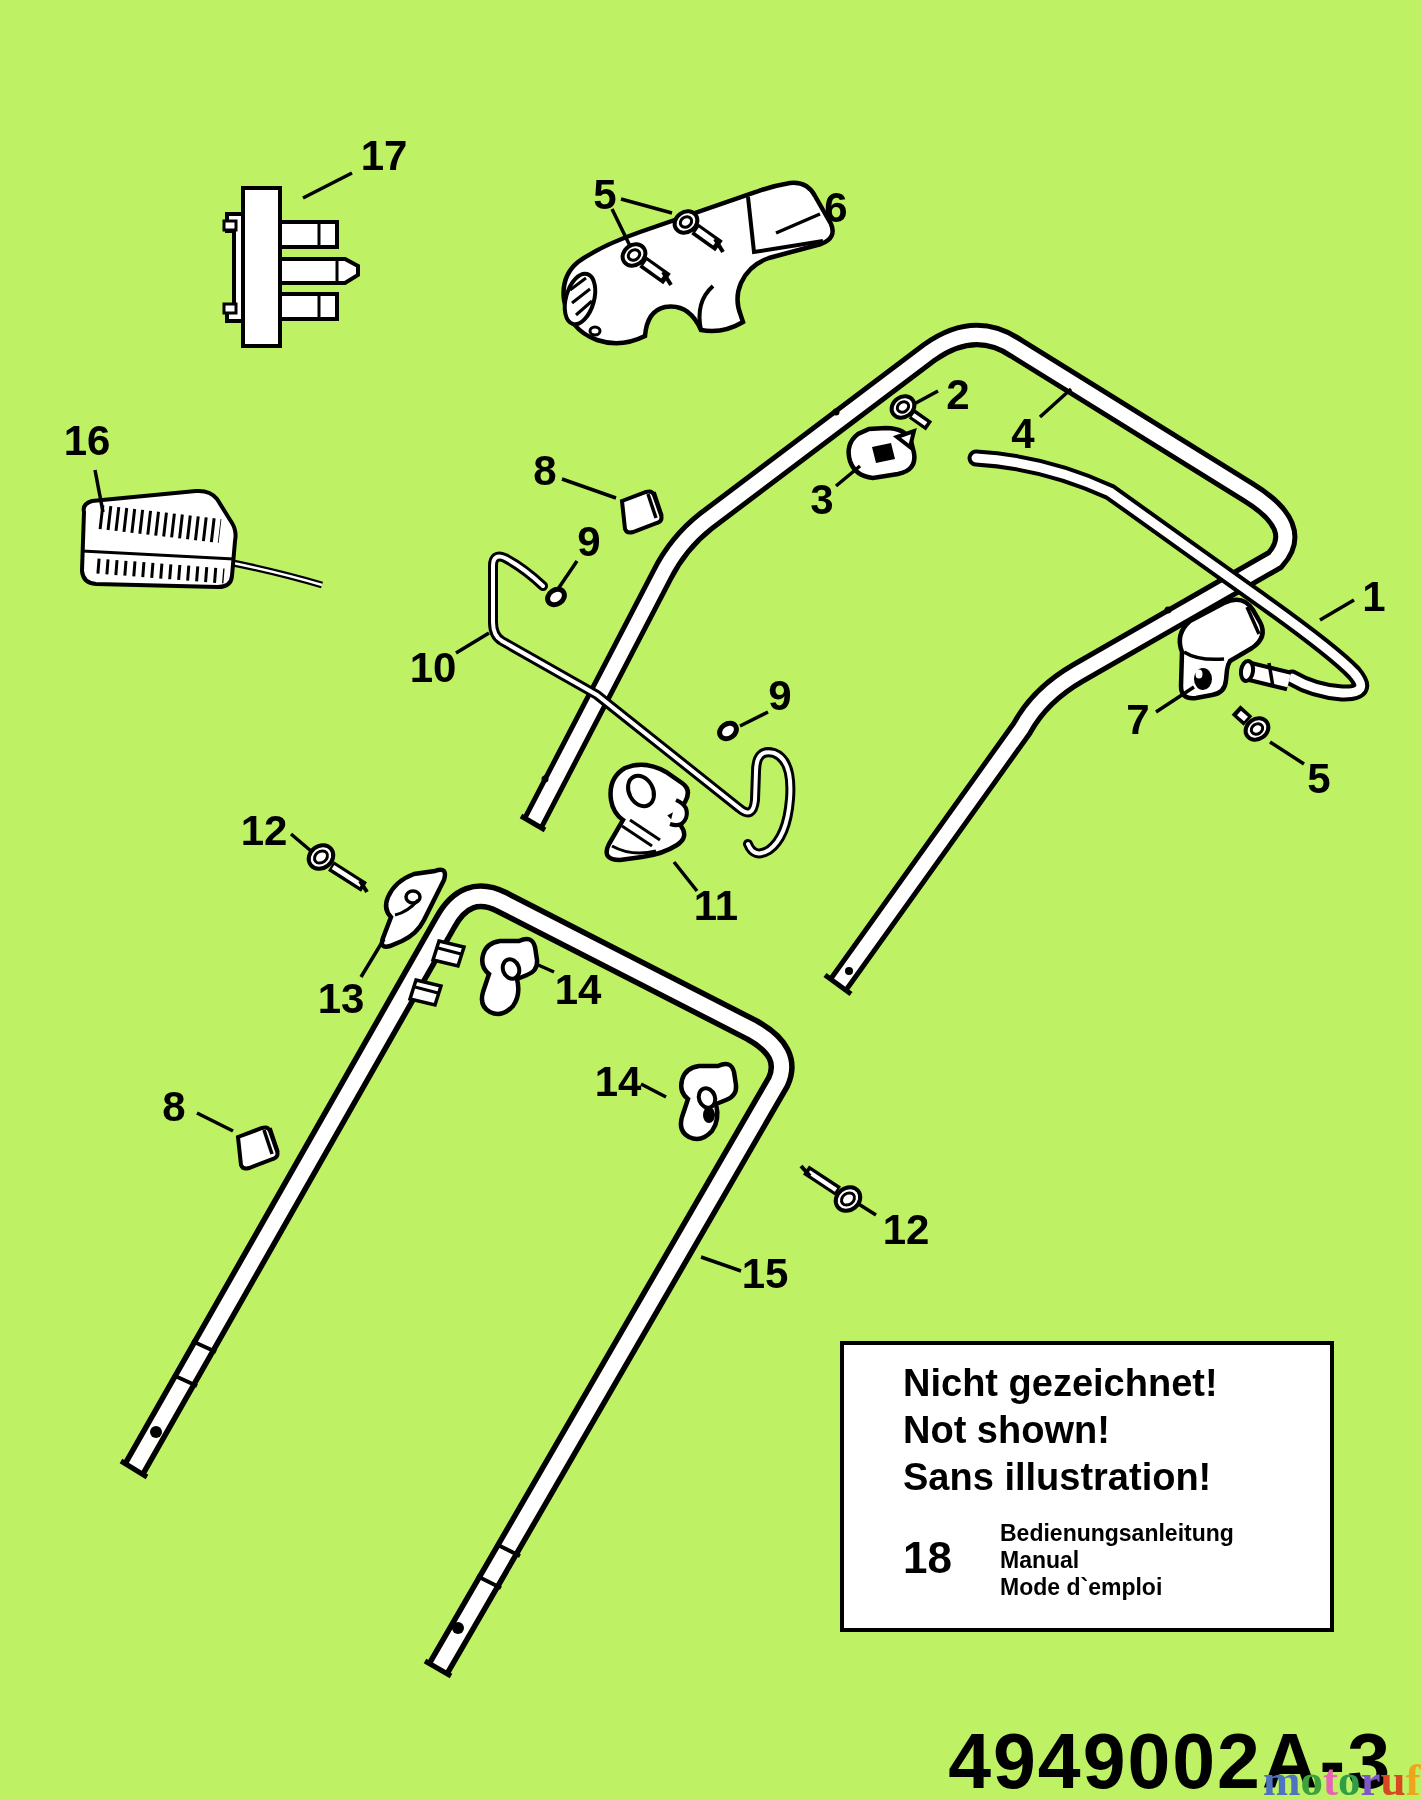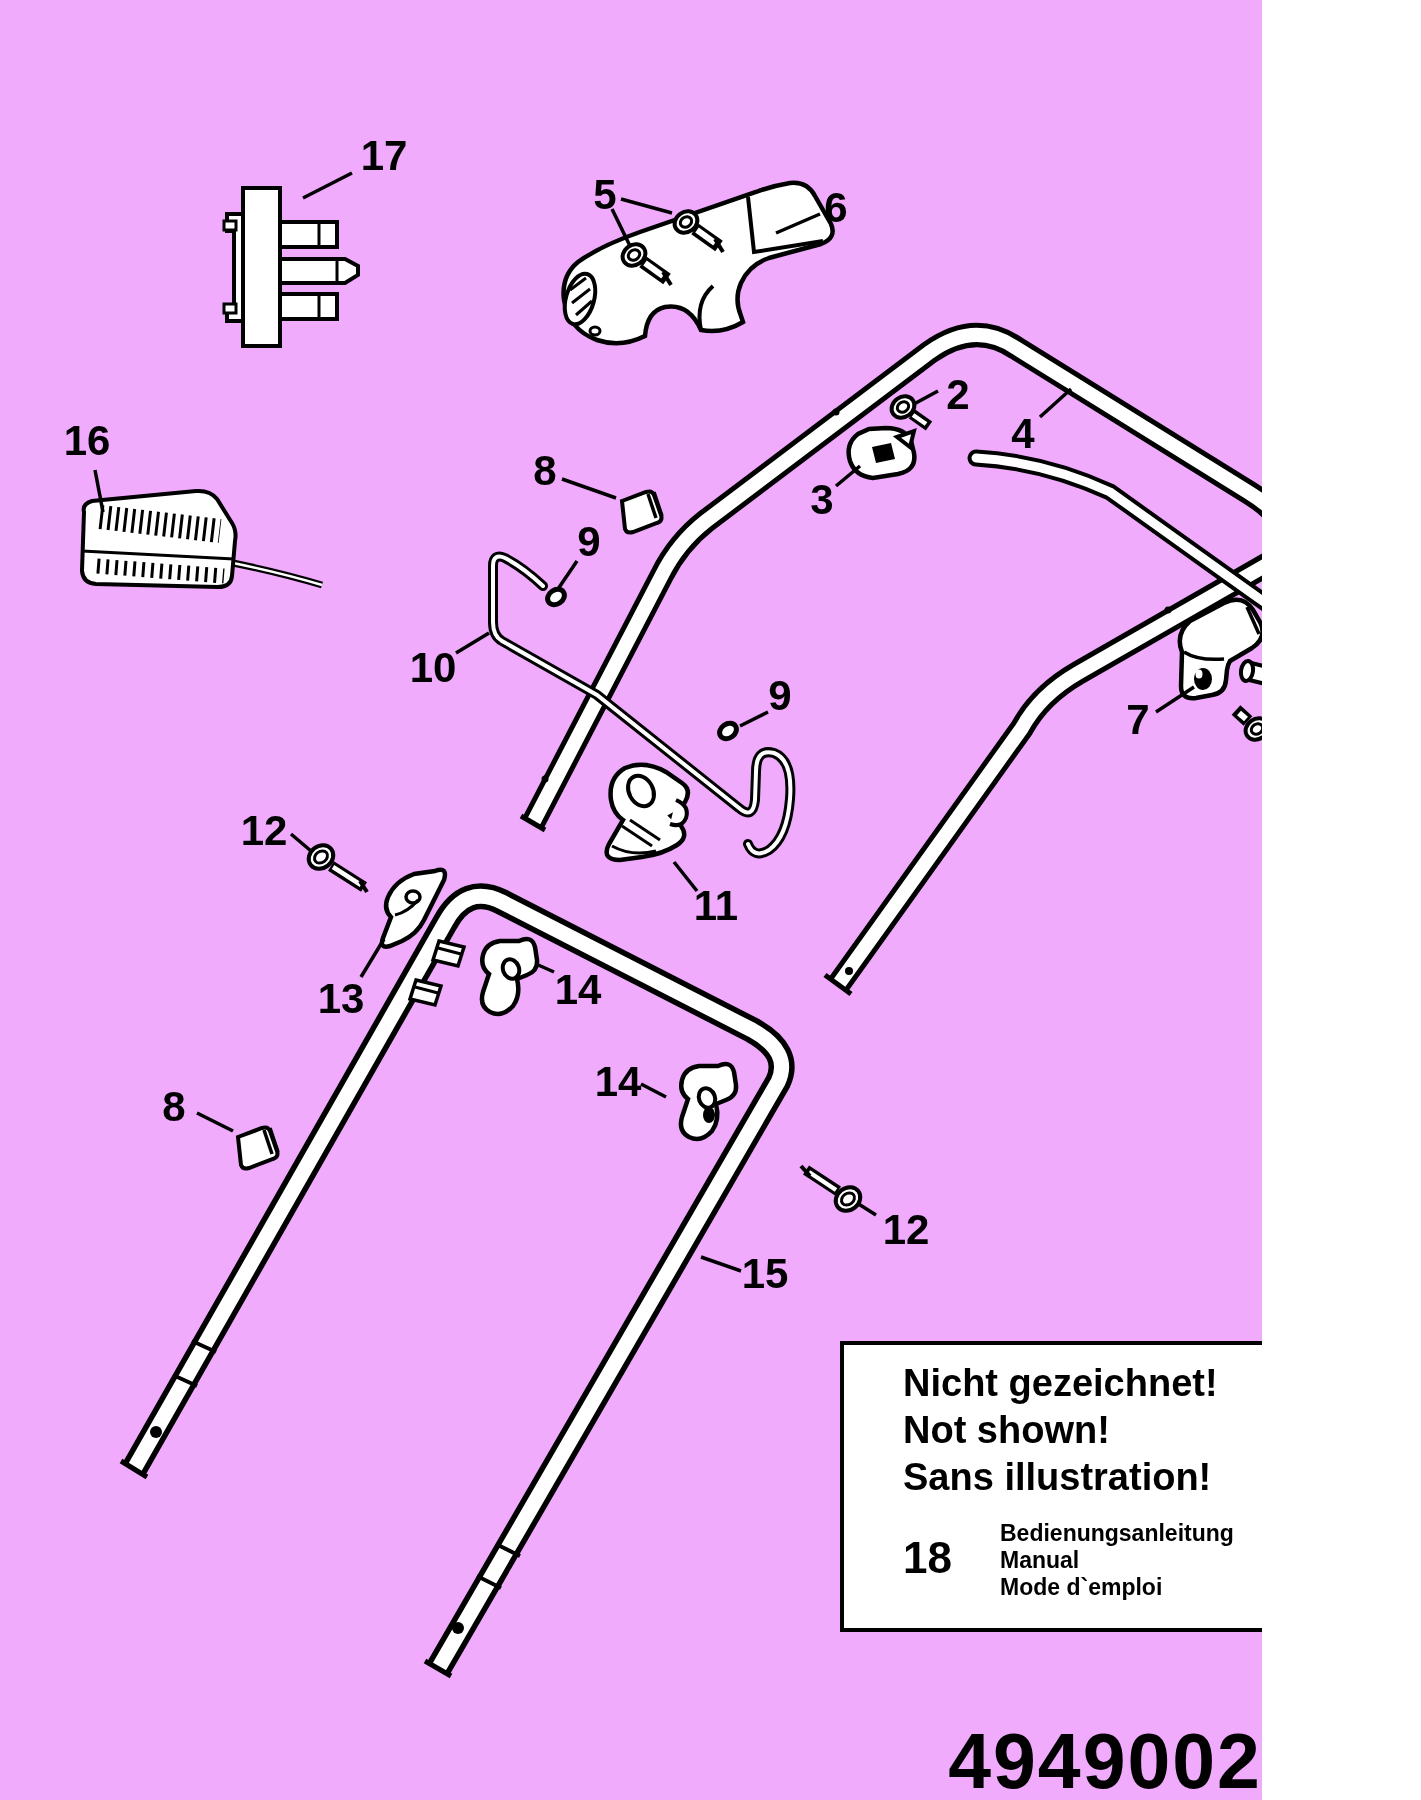--- a/index.html
+++ b/index.html
@@ -1,16 +1,16 @@
 <!DOCTYPE html>
 <html><head>
 <meta charset="utf-8">
 <style>
   html,body{margin:0;padding:0;background:#fff;}
-  .stage{position:relative;width:1262px;height:1800px;background:#f0abfc;overflow:hidden;
+  .stage{position:relative;width:1421px;height:1800px;background:#bef264;overflow:hidden;
          font-family:"Liberation Sans", sans-serif;}
   svg{display:block}
   .ln{stroke:#000;fill:none}
   .tube-out{stroke:#000;fill:none}
   .tube-in{stroke:#fff;fill:none}
   .part{stroke:#000;fill:#fff}
   .callout{font:bold 42px "Liberation Sans", sans-serif;fill:#000;text-anchor:middle}
   .leader{stroke:#000;stroke-width:3.5}
   .boxtitle{font:bold 38px "Liberation Sans", sans-serif;fill:#000}
   .boxnum{font:bold 44px "Liberation Sans", sans-serif;fill:#000}

